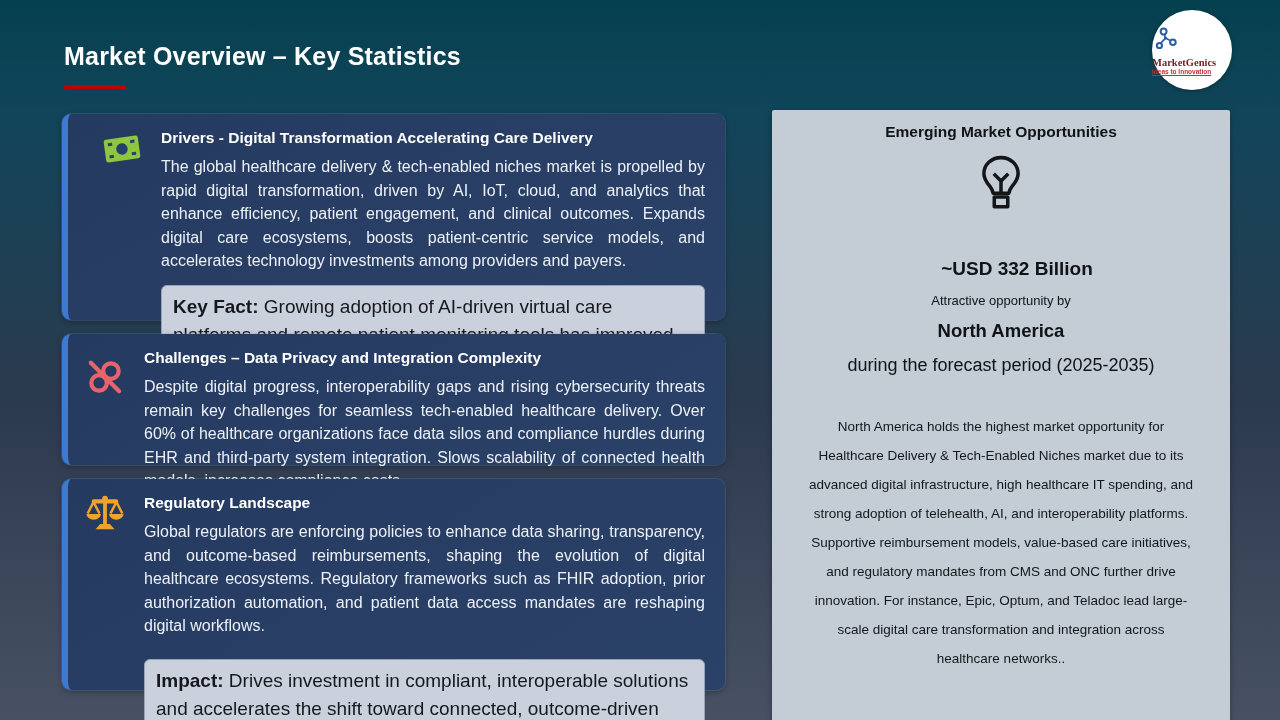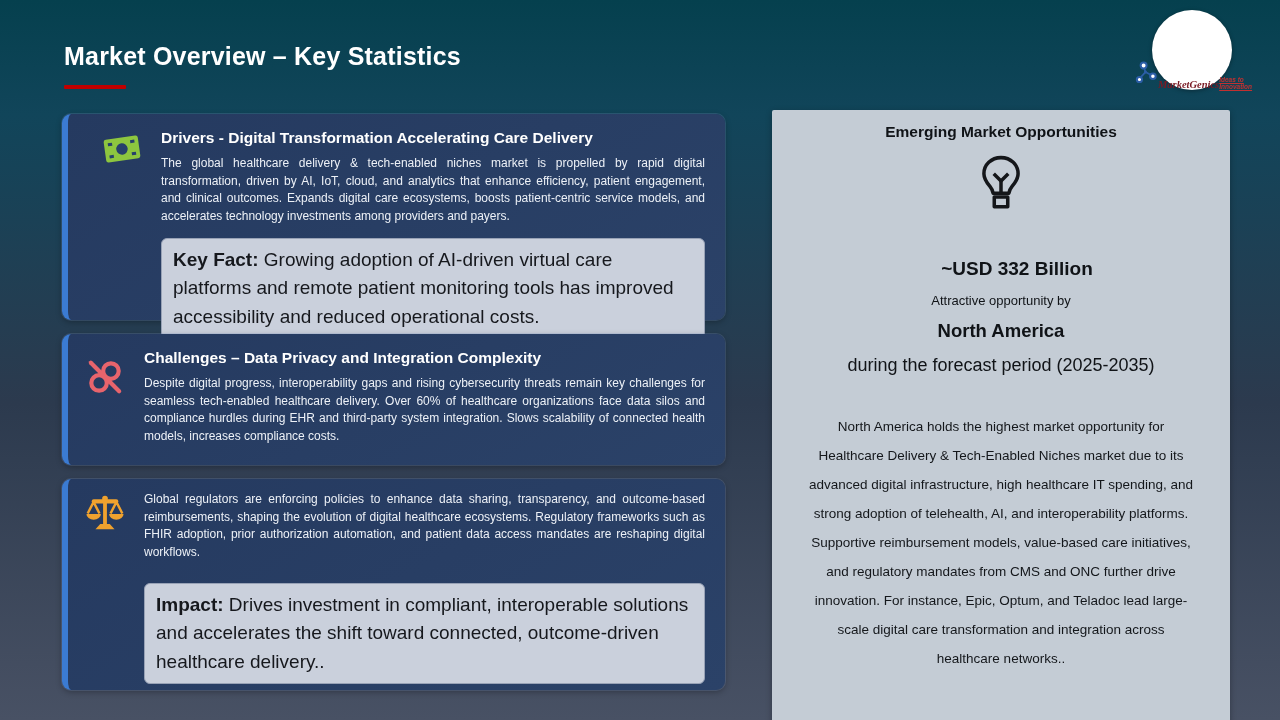--- a/index.html
+++ b/index.html
@@ -16,23 +16,22 @@
     position:absolute; left:64px; top:42px;
     font-size:25px; font-weight:bold; color:#ffffff; letter-spacing:.2px;
   }
   .title-underline {
     position:absolute; left:64px; top:85px; width:62px; height:4px;
     background:#C00000; border-radius:1px;
   }
   .logo {
     position:absolute; left:1152px; top:10px; width:80px; height:80px;
     background:#ffffff; border-radius:50%;
-    display:flex; flex-direction:row; align-items:flex-end; justify-content:center;
+    display:flex; flex-direction:column; align-items:flex-start; justify-content:center;
     box-shadow:0 1px 4px rgba(0,0,0,.35);
-    font-style:italic;
   }
   .logo-name { font-family:"Liberation Serif", serif; font-weight:bold; font-size:10.5px; color:#7A1A24; margin-top:1px; }
   .logo-tagline { font-size:6.5px; color:#C23030; text-decoration:underline; font-weight:bold; }
 
   
   .card {
     position:absolute; left:62px; width:663px;
     background:linear-gradient(150deg,#253A60 0%,#2B4268 100%);
     border-left:6px solid #3B7BD2; border-radius:9px;
     box-shadow:0 0 0 1px rgba(130,160,210,.22), 0 2px 6px rgba(0,0,0,.3);
@@ -43,21 +42,21 @@
   .card-regulatory { top:479px; height:211px; }
 
   .icon-col { flex:0 0 74px; display:flex; justify-content:center; }
   .card-drivers    .icon-col { padding-top:16px; }
   .card-challenges .icon-col { padding-top:22px; }
   .card-regulatory .icon-col { padding-top:14px; }
 
   .card-content { flex:1; padding:12px 20px 12px 2px; }
   .card-title { font-size:15.5px; font-weight:bold; color:#ffffff; margin:3px 0 8px; }
   .card-body {
-    font-size:12px; color:#EDF1F7; line-height:1.47;
+    font-size:16px; color:#EDF1F7; line-height:1.47;
     text-align:justify; text-align-last:left;
   }
   .callout {
     background:#CAD0DC; border:1px solid #98A2B6; border-radius:6px;
     padding:7px 11px; font-size:19px; color:#16181D; line-height:1.5;
   }
   .card-drivers .callout { margin-top:12px; }
   .card-regulatory .callout { margin-top:21px; }
   .callout-label { font-weight:bold; }
 
@@ -148,20 +147,21 @@
             <rect x="9" y="6.5" width="28" height="4.5" rx="2.2"></rect>
             <path d="M3.5 22 a7.6 6 0 0 0 15.2 0 z"></path>
             <path d="M27.3 22 a7.6 6 0 0 0 15.2 0 z"></path>
             <path d="M13 38 h20 l-5 -5.5 h-10 z"></path>
           </g>
           <path d="M11 9.5 L4.8 21.5 M11 9.5 L17.2 21.5 M35 9.5 L28.8 21.5 M35 9.5 L41.2 21.5" stroke="#F0A22E" stroke-width="2.6" fill="none"></path>
         </svg>
       </span>
     </div>
     <div class="card-content">
+      <h2 class="card-title">Regulatory Landscape</h2>
       <p class="card-body">Global regulators are enforcing policies to enhance data sharing, transparency, and outcome-based reimbursements, shaping the evolution of digital healthcare ecosystems. Regulatory frameworks such as FHIR adoption, prior authorization automation, and patient data access mandates are reshaping digital workflows.</p>
       <div class="callout">
         <span class="callout-label">Impact:</span>
         <span>Drives investment in compliant, interoperable solutions and accelerates the shift toward connected, outcome-driven healthcare delivery..</span>
       </div>
     </div>
   </article>
 
   <aside class="opportunity">
     <div class="opp-title">Emerging Market Opportunities</div>

